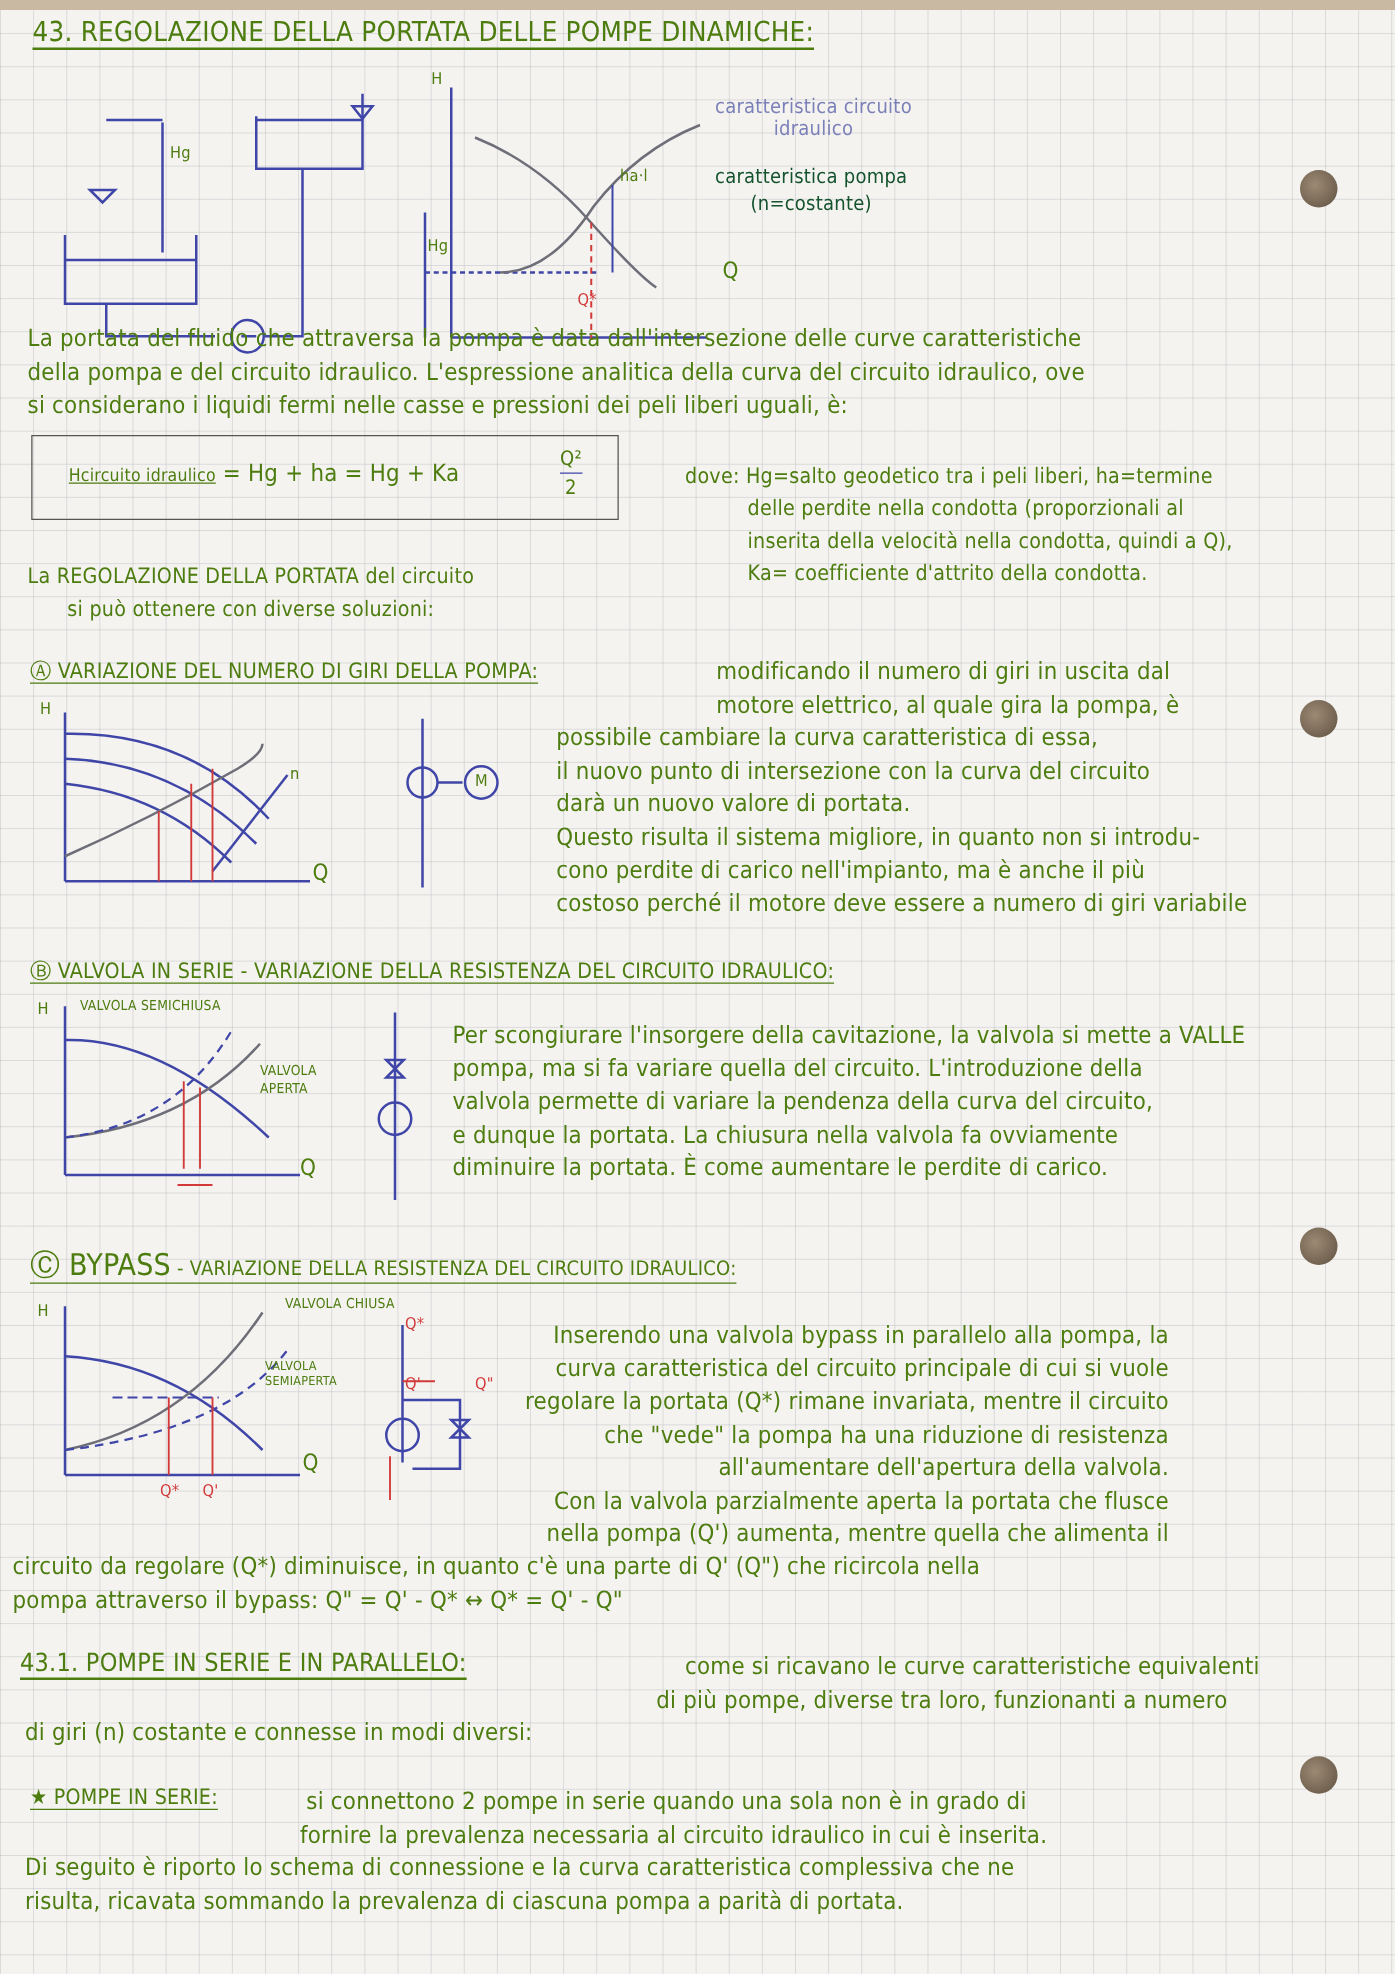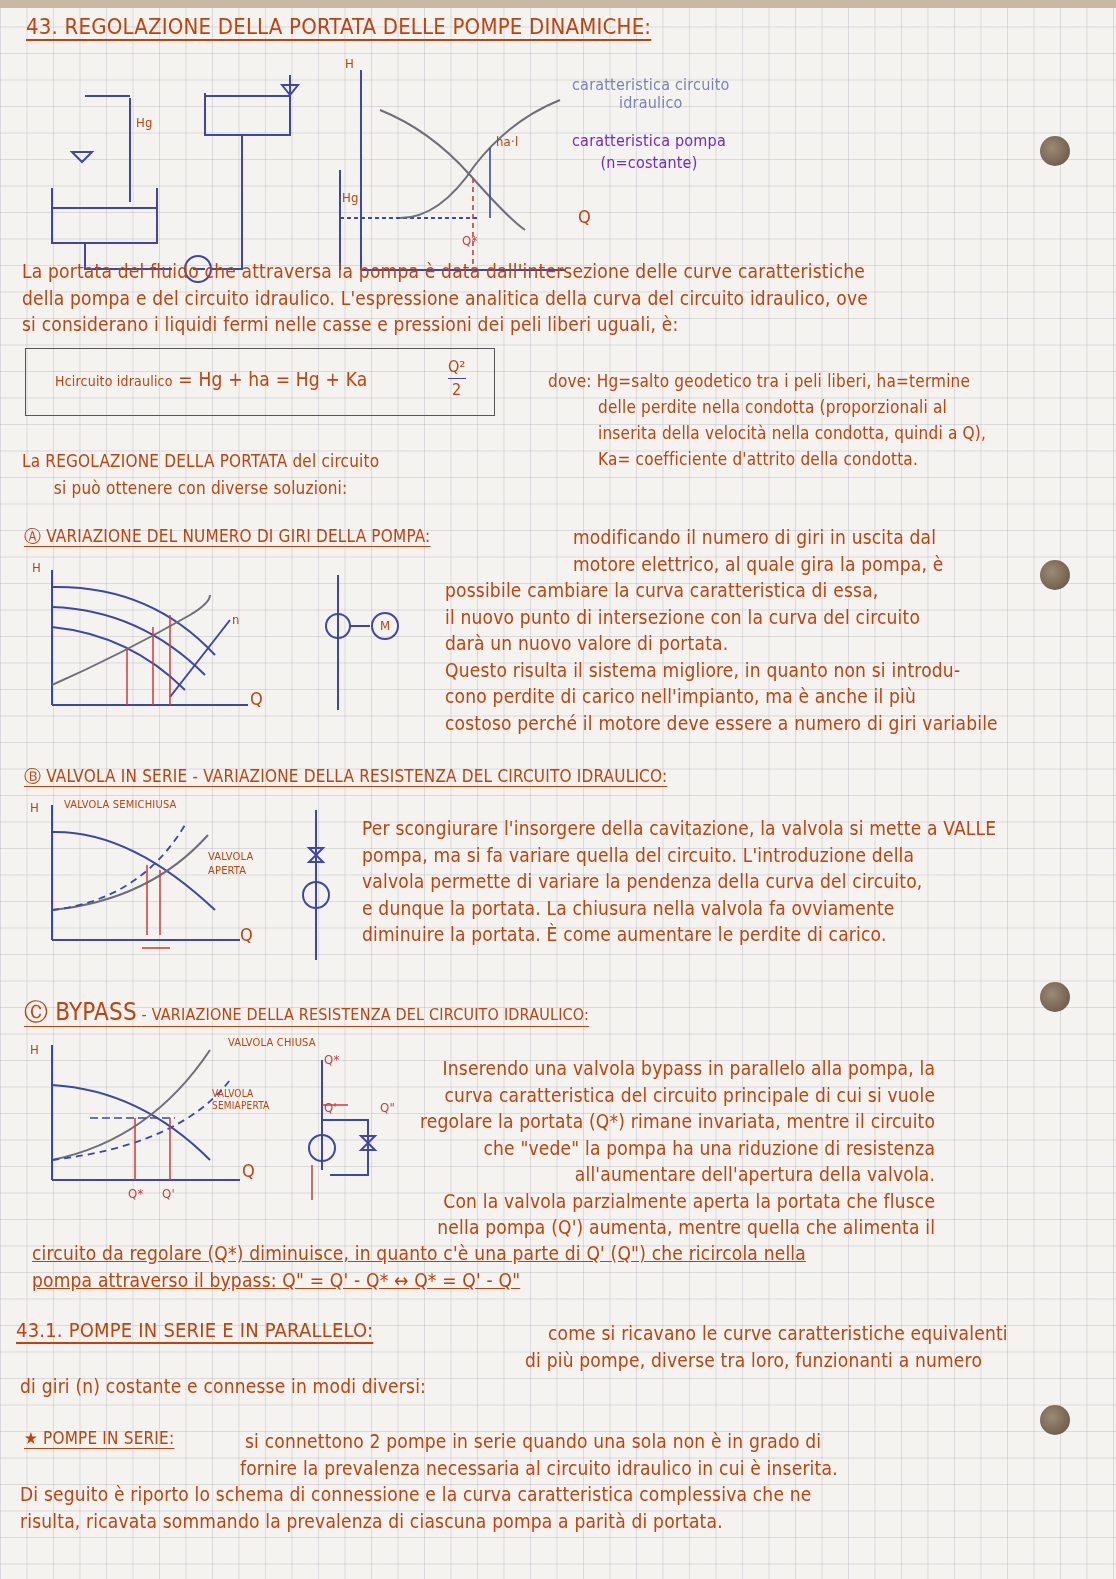--- a/index.html
+++ b/index.html
@@ -7,21 +7,21 @@
     background-color:#f4f3f0;
     background-image:
       linear-gradient(to right, rgba(170,170,180,0.35) 1px, transparent 1px),
       linear-gradient(to bottom, rgba(170,170,180,0.35) 1px, transparent 1px);
     background-size:26.5px 26.5px;
     font-family:"DejaVu Sans", sans-serif;
     color:#3f46a8;
   }
   .topband{position:absolute;left:0;top:0;width:1116px;height:8px;background:#c9b9a2;}
   .abs{position:absolute;}
-  .hw{font-family:"DejaVu Sans Condensed","DejaVu Sans", sans-serif;font-stretch:condensed;color:#c2410c;letter-spacing:0.2px;}
+  .hw{font-family:"DejaVu Sans Condensed","DejaVu Sans", sans-serif;font-stretch:condensed;color:#4d7c0f;letter-spacing:0.2px;}
   .title{font-size:22px;text-decoration:underline;text-decoration-thickness:2px;text-underline-offset:5px;}
   .caps{text-transform:uppercase;}
   .p{font-size:19px;line-height:26.5px;white-space:nowrap;}
   .small{font-size:13px;}
   .red{color:#d23a3a;}
   .hole{position:absolute;width:30px;height:30px;border-radius:50%;background:radial-gradient(circle at 40% 40%,#9c8a74,#5f5040);}
   .eqbox{position:absolute;border:1.5px solid #555;}
   svg{position:absolute;overflow:visible;}
 </style>
 </head>
@@ -71,34 +71,34 @@
 <div class="abs hw small" style="left:345px;top:56px;">H</div>
 <div class="abs hw" style="left:578px;top:206px;font-size:18px;">Q</div>
 <div class="abs hw small" style="left:136px;top:115px;">Hg</div>
 <div class="abs hw small" style="left:342px;top:190px;">Hg</div>
 <div class="abs hw small red" style="left:462px;top:233px;">Q*</div>
 <div class="abs hw small" style="left:496px;top:134px;">ha·l</div>
 <div class="abs hw" style="left:572px;top:76px;font-size:16px;color:#7b80b8;line-height:18px;text-align:center;">
   <div>caratteristica circuito</div>
     <div>idraulico</div>
 </div>
-<div class="abs hw" style="left:572px;top:130px;font-size:16px;color:#6d28d9;line-height:22px;text-align:center;">
+<div class="abs hw" style="left:572px;top:130px;font-size:16px;color:#14532d;line-height:22px;text-align:center;">
   <div>caratteristica pompa</div>
     <div>(n=costante)</div>
 </div>
 
 <div class="abs hw p" style="left:22px;top:258px;">
   <div>La portata del fluido che attraversa la pompa è data dall'intersezione delle curve caratteristiche</div>
   <div>della pompa e del circuito idraulico. L'espressione analitica della curva del circuito idraulico, ove</div>
   <div>si considerano i liquidi fermi nelle casse e pressioni dei peli liberi uguali, è:</div>
 </div>
 
 <div class="eqbox" style="left:25px;top:348px;width:468px;height:66px;"></div>
 <div class="abs hw" style="left:55px;top:368px;font-size:19px;white-space:nowrap;">
-  <span style="font-size:14px;">Hcircuito idraulico</span>
+  <span style="font-size:14px;text-decoration:underline;">Hcircuito idraulico</span>
   <span>= Hg + ha = Hg + Ka</span>
 </div>
 <div class="abs hw" style="left:448px;top:356px;font-size:16px;text-align:center;line-height:22px;">
   <div style="border-bottom:1.5px solid #3f46a8;">Q²</div>
   <div>2</div>
 </div>
 
 <div class="abs hw p" style="left:548px;top:368px;font-size:17px;line-height:26px;">
   <div>dove: Hg=salto geodetico tra i peli liberi, ha=termine</div>
   <div style="padding-left:50px">delle perdite nella condotta (proporzionali al</div>
@@ -220,21 +220,21 @@
 <div class="abs hw small red" style="left:380px;top:1100px;">Q"</div>
 <div class="abs hw p" style="left:420px;top:1055px;text-align:right;">
   <div>Inserendo una valvola bypass in parallelo alla pompa, la</div>
   <div>curva caratteristica del circuito principale di cui si vuole</div>
   <div>regolare la portata (Q*) rimane invariata, mentre il circuito</div>
   <div>che "vede" la pompa ha una riduzione di resistenza</div>
   <div>all'aumentare dell'apertura della valvola.</div>
   <div>Con la valvola parzialmente aperta la portata che flusce</div>
   <div>nella pompa (Q') aumenta, mentre quella che alimenta il</div>
 </div>
-<div class="abs hw p" style="left:32px;top:1240px;text-decoration:underline;">
+<div class="abs hw p" style="left:10px;top:1240px;">
   <div>circuito da regolare (Q*) diminuisce, in quanto c'è una parte di Q' (Q") che ricircola nella</div>
   <div>pompa attraverso il bypass:  Q" = Q' - Q*  ↔  Q* = Q' - Q"</div>
 </div>
 
 <div class="abs hw" style="left:16px;top:1318px;white-space:nowrap;">
   <span class="caps" style="font-size:20px;text-decoration:underline;text-underline-offset:5px;">43.1. Pompe in serie e in parallelo:</span>
 </div>
 <div class="abs hw p" style="left:20px;top:1320px;">
   <div style="padding-left:528px">come si ricavano le curve caratteristiche equivalenti</div>
   <div style="padding-left:505px">di più pompe, diverse tra loro, funzionanti a numero</div>

